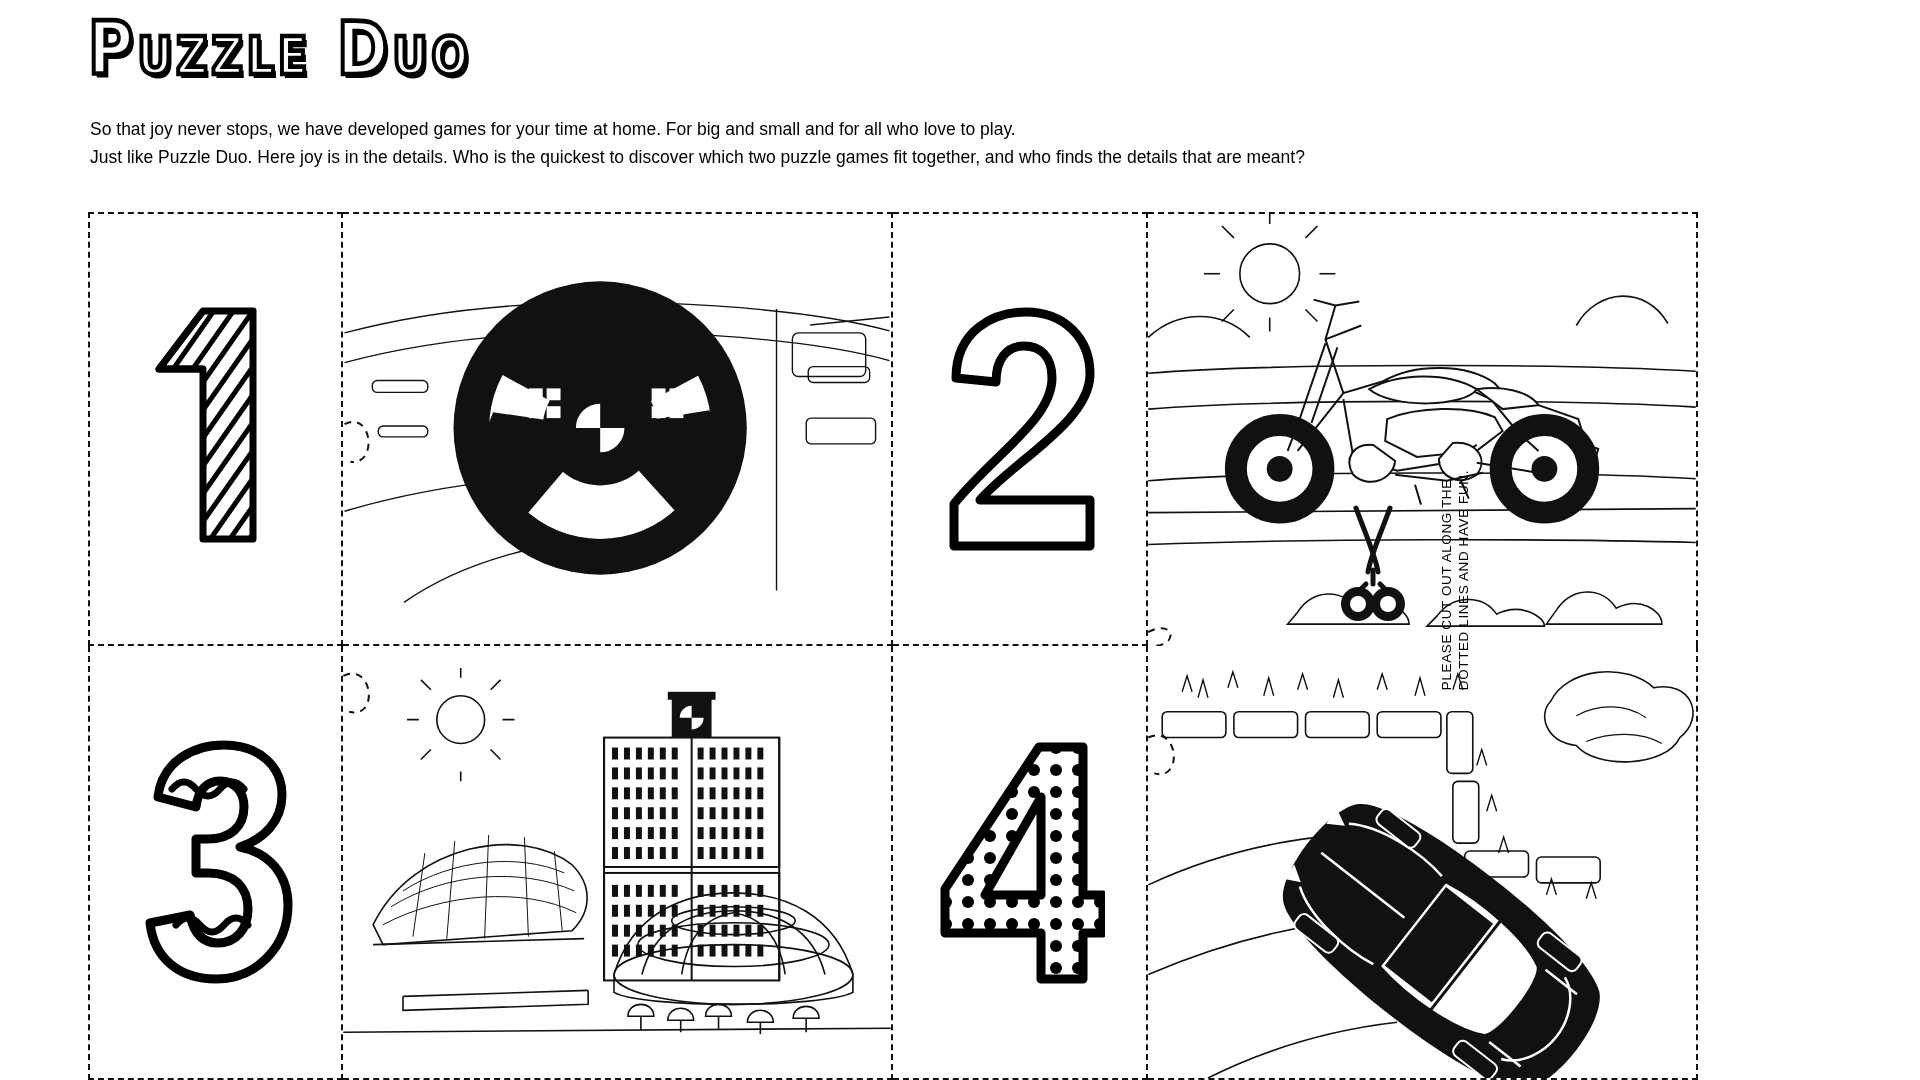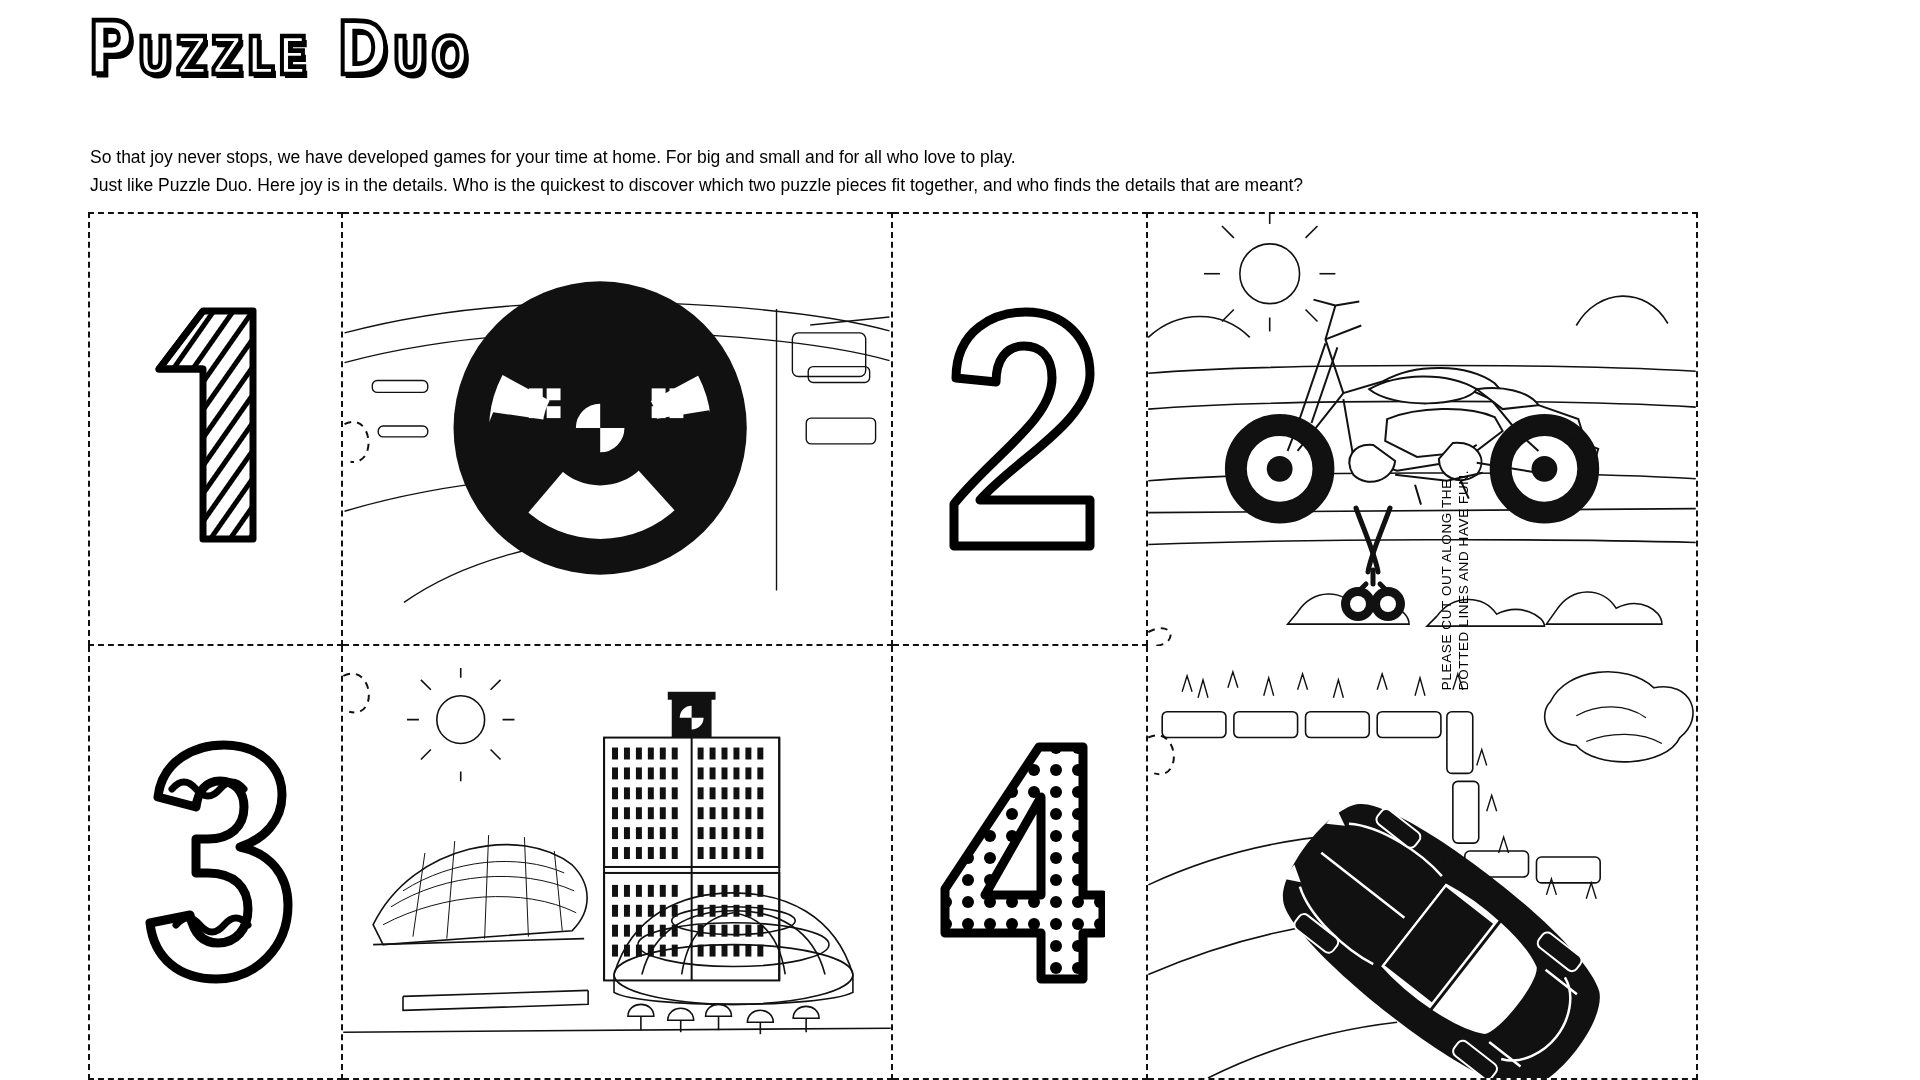--- a/index.html
+++ b/index.html
@@ -46,21 +46,20 @@
   
   .intro {
     position: absolute;
     left: 90px;
     top: 115px;
     width: 1500px;
     font-size: 17.5px;
     line-height: 28px;
     font-family: "Liberation Sans", sans-serif;
     color: #000;
-    margin-top: 28px;
   }
   .intro div { white-space: nowrap; }
 
   
   .grid {
     position: absolute;
     left: 88px;
     top: 212px;
     width: 1615px;
     height: 868px;
@@ -145,21 +144,21 @@
 </style>
 </head>
 <body>
 
 <div class="page">
 
   <div class="title">Puzzle Duo</div>
 
   <div class="intro">
     <div>So that joy never stops, we have developed games for your time at home. For big and small and for all who love to play.</div>
-    <div>Just like Puzzle Duo. Here joy is in the details. Who is the quickest to discover which two puzzle pieces fit together, and who finds the details that are meant?</div>
+    <div>Just like Puzzle Duo. Here joy is in the details. Who is the quickest to discover which two puzzle games fit together, and who finds the details that are meant?</div>
   </div>
 
   <div class="grid">
 
     <div class="cell numcell dash-t dash-b dash-l dash-r" id="cell-n1">
       <div class="bignum">
         <svg width="150" height="260" viewBox="0 0 150 260">
           <defs>
             <pattern id="stripes1" width="16" height="16" patternUnits="userSpaceOnUse" patternTransform="rotate(-55)">
               <rect width="16" height="16" fill="#fff"></rect>

